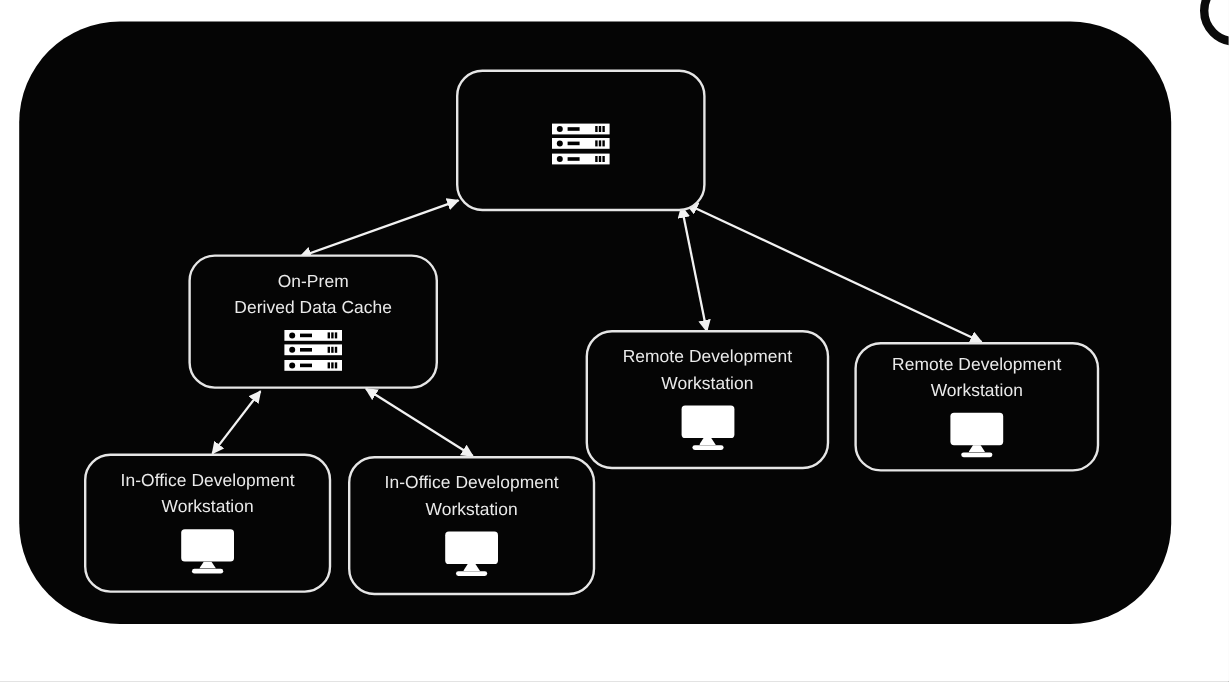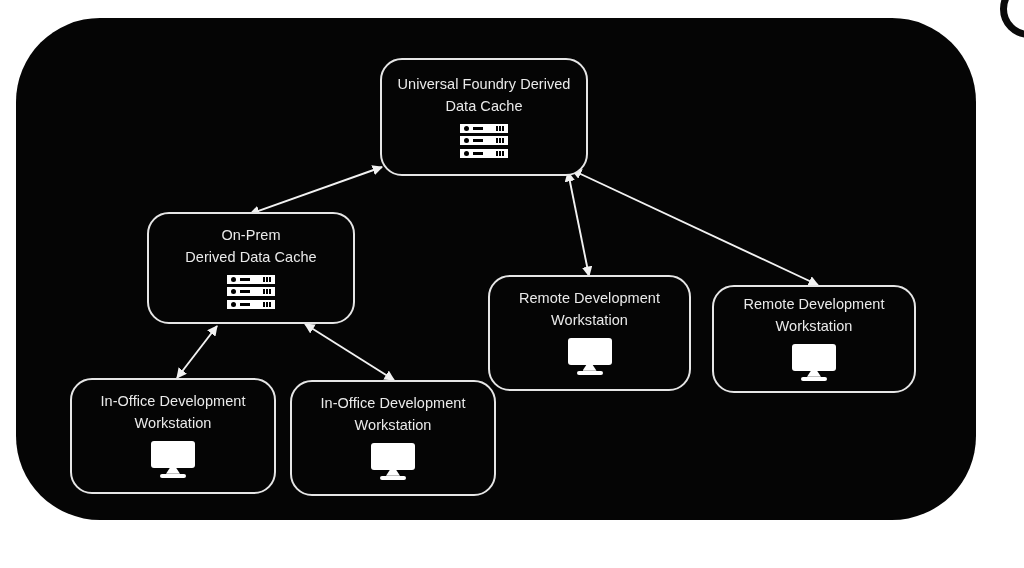--- a/index.html
+++ b/index.html
@@ -157,22 +157,20 @@
         <line x1="382" y1="167" x2="250" y2="214" marker-end="url(#arrow-end)" marker-start="url(#arrow-start)"></line>
         <line x1="568" y1="172" x2="589" y2="276" marker-end="url(#arrow-end)" marker-start="url(#arrow-start)"></line>
         <line x1="572" y1="170" x2="818" y2="285" marker-end="url(#arrow-end)" marker-start="url(#arrow-start)"></line>
         <line x1="217" y1="326" x2="177" y2="378" marker-end="url(#arrow-end)" marker-start="url(#arrow-start)"></line>
         <line x1="305" y1="324" x2="394" y2="380" marker-end="url(#arrow-end)" marker-start="url(#arrow-start)"></line>
       </g>
   </svg>
 
   <div id="node-layer">
       <div class="node" id="node-universal-foundry-cache" style="left: 380px; top: 58px; width: 208px; height: 118px; border-color: rgb(230, 230, 230);">
-        <div class="node-label" style="color: rgb(234, 234, 234);">Universal Foundry Derived
-Data Cache</div>
         <div class="node-icon server-icon">
           <div class="server-unit">
             <span class="srv-led"></span>
             <span class="srv-dash"></span>
             <span class="srv-vents">
               <i></i>
               <i></i>
               <i></i>
             </span>
           </div>
@@ -189,21 +187,21 @@
             <span class="srv-led"></span>
             <span class="srv-dash"></span>
             <span class="srv-vents">
               <i></i>
               <i></i>
               <i></i>
             </span>
           </div>
         </div>
       </div>
-      <div class="node" id="node-on-prem-cache" style="left: 147px; top: 212px; width: 208px; height: 112px; border-color: rgb(230, 230, 230);">
+      <div class="node" id="node-on-prem-cache" style="left: 157px; top: 212px; width: 208px; height: 112px; border-color: rgb(230, 230, 230);">
         <div class="node-label" style="color: rgb(234, 234, 234);">On-Prem
 Derived Data Cache</div>
         <div class="node-icon server-icon">
           <div class="server-unit">
             <span class="srv-led"></span>
             <span class="srv-dash"></span>
             <span class="srv-vents">
               <i></i>
               <i></i>
               <i></i>

